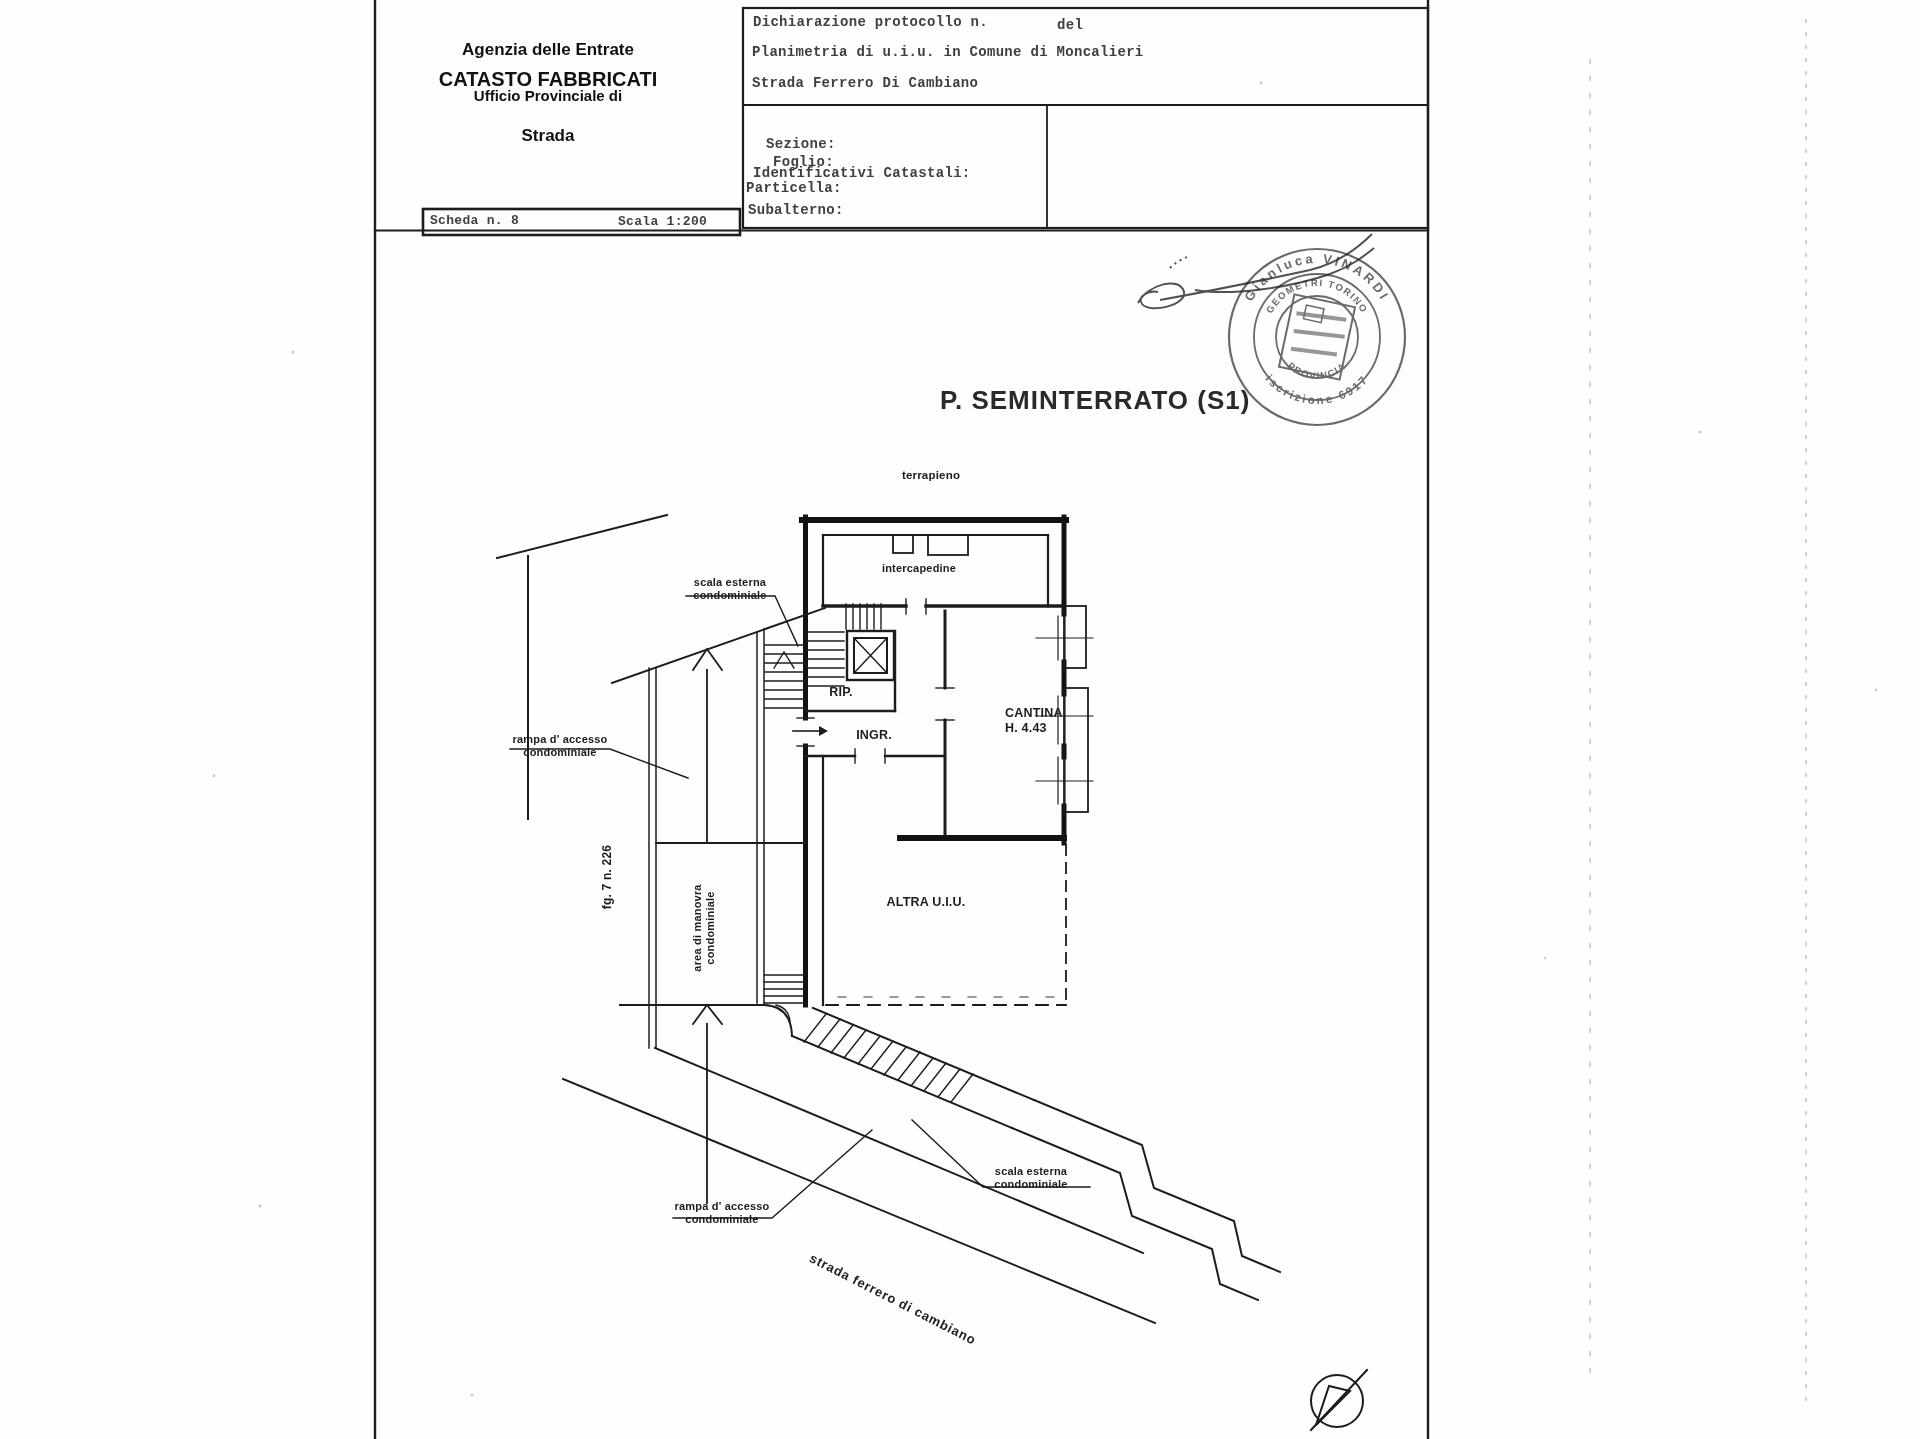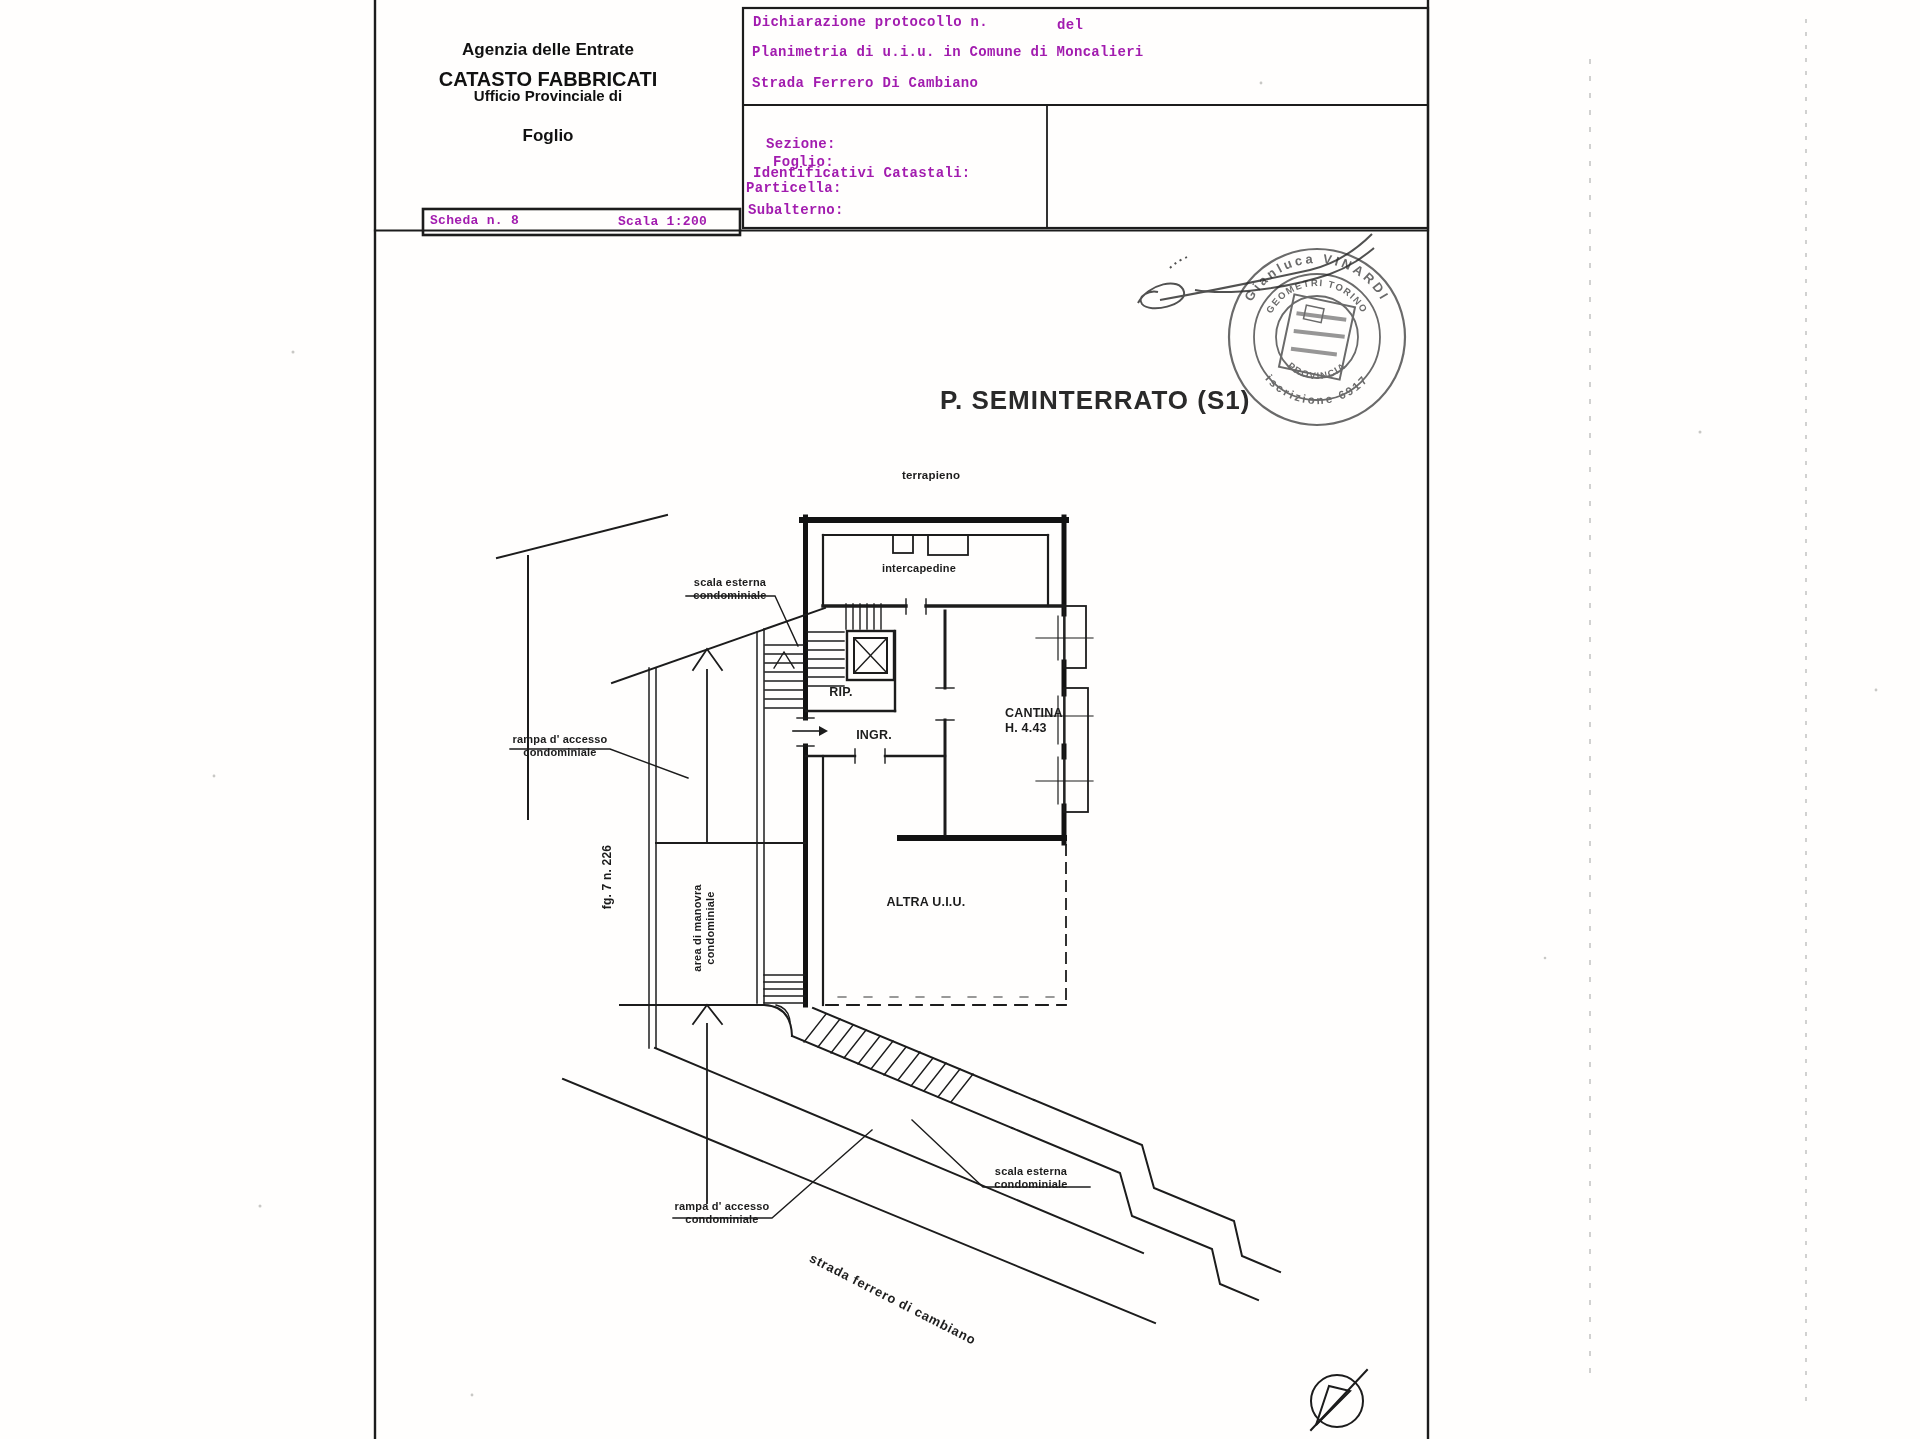--- a/index.html
+++ b/index.html
@@ -1,19 +1,19 @@
 <!DOCTYPE html>
 <html><head>
 <meta charset="utf-8">
 <style>
   html,body{margin:0;padding:0;background:#e9e9e7;}
   #screen{position:relative;width:1920px;height:1439px;background:#fffefd;overflow:hidden;
           font-family:"Liberation Sans",sans-serif;color:#1b1b1b;}
   #linework{position:absolute;left:0;top:0;width:1920px;height:1439px;}
-  .tw{position:absolute;font:700 14px "Liberation Mono",monospace;color:#a21caf;white-space:pre;letter-spacing:.3px;}
+  .tw{position:absolute;font:700 14px "Liberation Mono",monospace;color:#404040;white-space:pre;letter-spacing:.3px;}
   .hdr{position:absolute;width:300px;left:398px;text-align:center;font-weight:700;color:#111;white-space:nowrap;}
   .lbl{position:absolute;font:700 11px "Liberation Sans",sans-serif;color:#1c1c1c;text-align:center;
        transform:translate(-50%,0);letter-spacing:.2px;line-height:13px;white-space:nowrap;}
   .lbl2{line-height:13px;}
   .rot90{transform:translate(-50%,-50%) rotate(-90deg);}
   .rotStrada{transform:translate(-50%,-50%) rotate(27deg);font-size:13px;letter-spacing:.8px;}
   .big{font-size:12.5px;}
   .title{position:absolute;left:940px;top:385px;font:700 26px "Liberation Sans",sans-serif;
          letter-spacing:1px;color:#2a2a2a;white-space:nowrap;text-align:right;}
   .cantina{transform:none;text-align:left;font-size:12.5px;line-height:15px;}
@@ -256,21 +256,21 @@
       <path d="M1138,303 C1148,284 1180,276 1184,292 C1187,305 1150,314 1142,304 C1136,296 1150,290 1158,292"></path>
       <path d="M1160,300 C1205,292 1255,282 1310,270 C1335,264 1356,250 1372,234"></path>
       <path d="M1195,290 C1230,296 1290,288 1330,274 C1352,266 1364,256 1374,248"></path>
       <path d="M1170,268 C1176,262 1184,258 1190,256" stroke-dasharray="2 4"></path>
     </g>
   </svg>
 
   <div class="hdr" style="top:40px;font-size:17px;">Agenzia delle Entrate</div>
   <div class="hdr" style="top:68px;font-size:20px;">CATASTO FABBRICATI</div>
   <div class="hdr" style="top:87px;font-size:15px;text-align:center;">Ufficio Provinciale di</div>
-  <div class="hdr" style="top:126px;font-size:17px;">Foglio</div>
+  <div class="hdr" style="top:126px;font-size:17px;">Strada</div>
 
   <div class="tw" style="left:753px;top:14px;">Dichiarazione protocollo n.</div>
   <div class="tw" style="left:1057px;top:17px;">del</div>
   <div class="tw" style="left:752px;top:44px;">Planimetria di u.i.u. in Comune di Moncalieri</div>
   <div class="tw" style="left:752px;top:75px;">Strada Ferrero Di Cambiano</div>
   <div class="tw" style="left:753px;top:117px;margin-top:48px;">Identificativi Catastali:</div>
   <div class="tw" style="left:766px;top:136px;">Sezione:</div>
   <div class="tw" style="left:773px;top:154px;">Foglio:</div>
   <div class="tw" style="left:746px;top:180px;">Particella:</div>
   <div class="tw" style="left:748px;top:202px;">Subalterno:</div>

